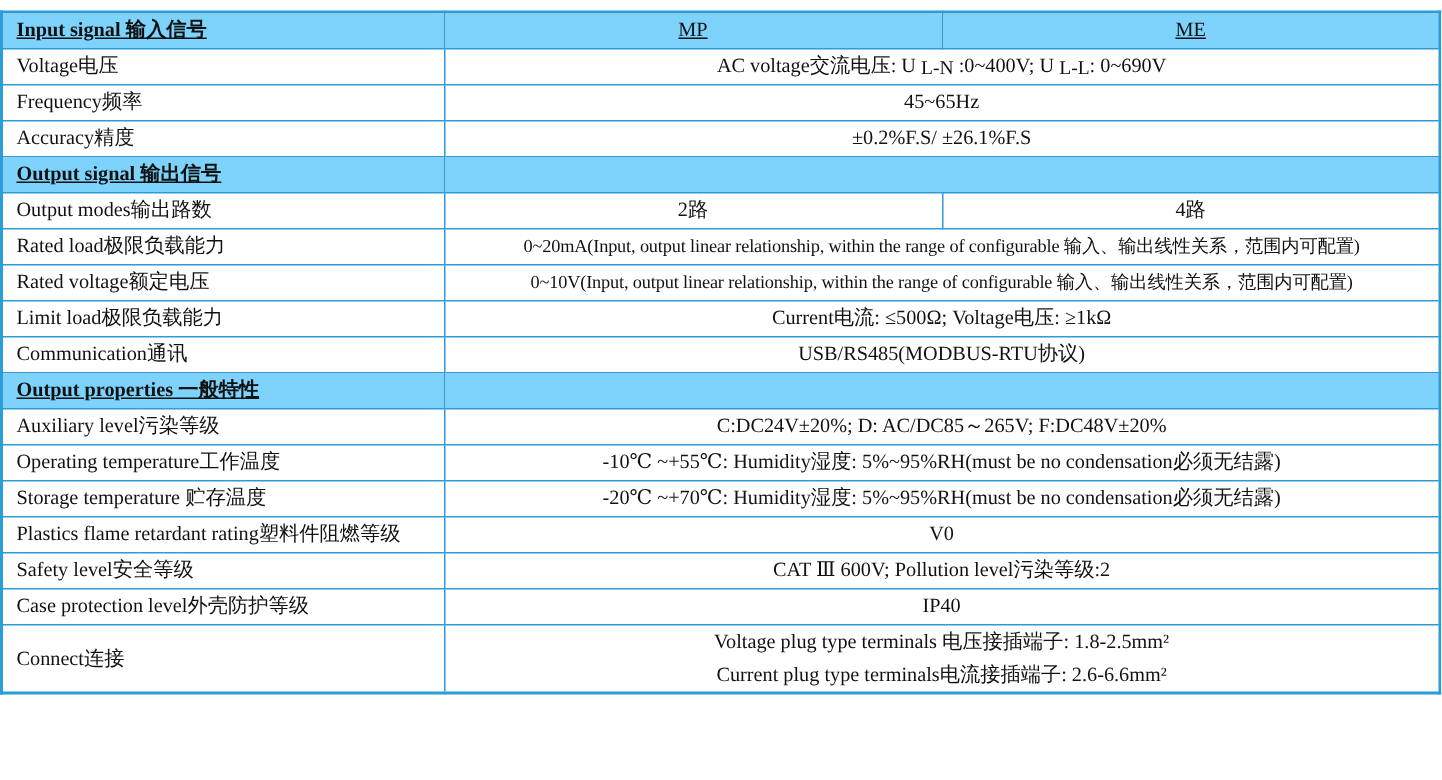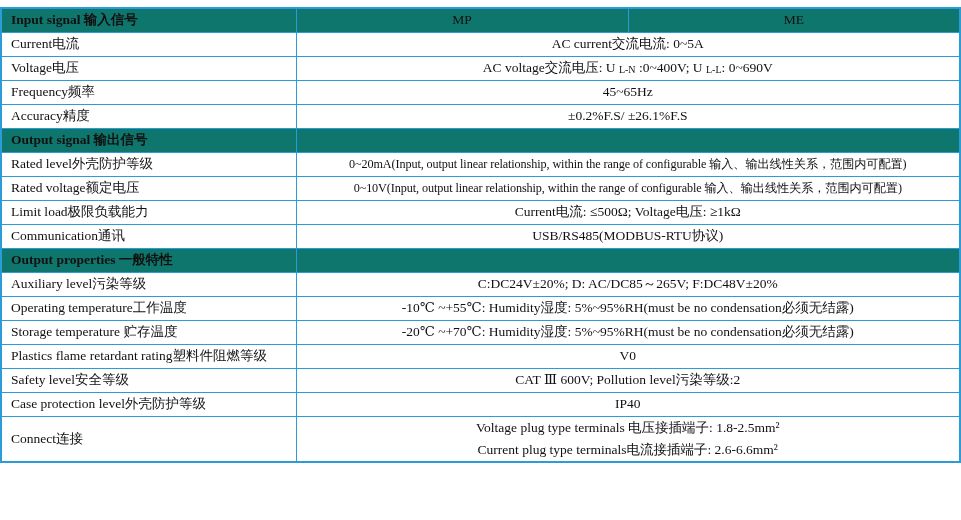--- a/index.html
+++ b/index.html
@@ -32,25 +32,25 @@
     white-space: nowrap;
   }
   tr { height: 24px; }
   tr.dbl { height: 42px; }
   td.lbl {
     text-align: left;
     padding-left: 9px;
     white-space: nowrap;
   }
   td.val { text-align: center; margin-left: 10px; }
-  tr.sect td, tr.hdr td { background: #0f766e; }
+  tr.sect td, tr.hdr td { background: #7dd3fc; text-decoration: underline; }
   .bold { font-weight: bold; }
   td.long { font-size: 12.2px; letter-spacing: -0.1px; }
   .subtxt {
-    font-size: 10px;
+    font-size: 13px;
     position: relative;
     top: 1px;
     letter-spacing: 0;
   }
   .twoline { line-height: 1.65; }
   .twoline div { white-space: nowrap; }
 </style>
 </head>
 <body>
 
@@ -62,24 +62,20 @@
       <col style="width:332px">
     </colgroup>
 
     <tbody>
         <tr class="hdr">
       <td class="lbl bold">Input signal 输入信号</td>
       <td class="val">MP</td>
       <td class="val">ME</td>
     </tr>
 
-    <tr>
-      <td class="lbl">Current电流</td>
-      <td class="val" colspan="2">AC current交流电流:  0~5A</td>
-    </tr>
 
     <tr>
       <td class="lbl">Voltage电压</td>
       <td class="val" colspan="2"><span>AC voltage交流电压:  U </span><span class="subtxt">L-N</span><span> :0~400V;  U </span><span class="subtxt">L-L</span><span>: 0~690V</span></td>
     </tr>
 
     <tr>
       <td class="lbl">Frequency频率</td>
       <td class="val" colspan="2">45~65Hz</td>
     </tr>
@@ -87,23 +83,28 @@
     <tr>
       <td class="lbl">Accuracy精度</td>
       <td class="val" colspan="2">±0.2%F.S/ ±26.1%F.S</td>
     </tr>
 
     <tr class="sect">
       <td class="lbl bold">Output signal 输出信号</td>
       <td class="val" colspan="2"></td>
     </tr>
 
+    <tr>
+      <td class="lbl">Output modes输出路数</td>
+      <td class="val">2路</td>
+      <td class="val">4路</td>
+    </tr>
 
     <tr>
-      <td class="lbl">Rated level外壳防护等级</td>
+      <td class="lbl">Rated load极限负载能力</td>
       <td class="val long" colspan="2">0~20mA(Input, output linear relationship, within the range of configurable 输入、输出线性关系，范围内可配置)</td>
     </tr>
 
     <tr>
       <td class="lbl">Rated voltage额定电压</td>
       <td class="val long" colspan="2">0~10V(Input, output linear relationship, within the range of configurable 输入、输出线性关系，范围内可配置)</td>
     </tr>
 
     <tr>
       <td class="lbl">Limit load极限负载能力</td>

